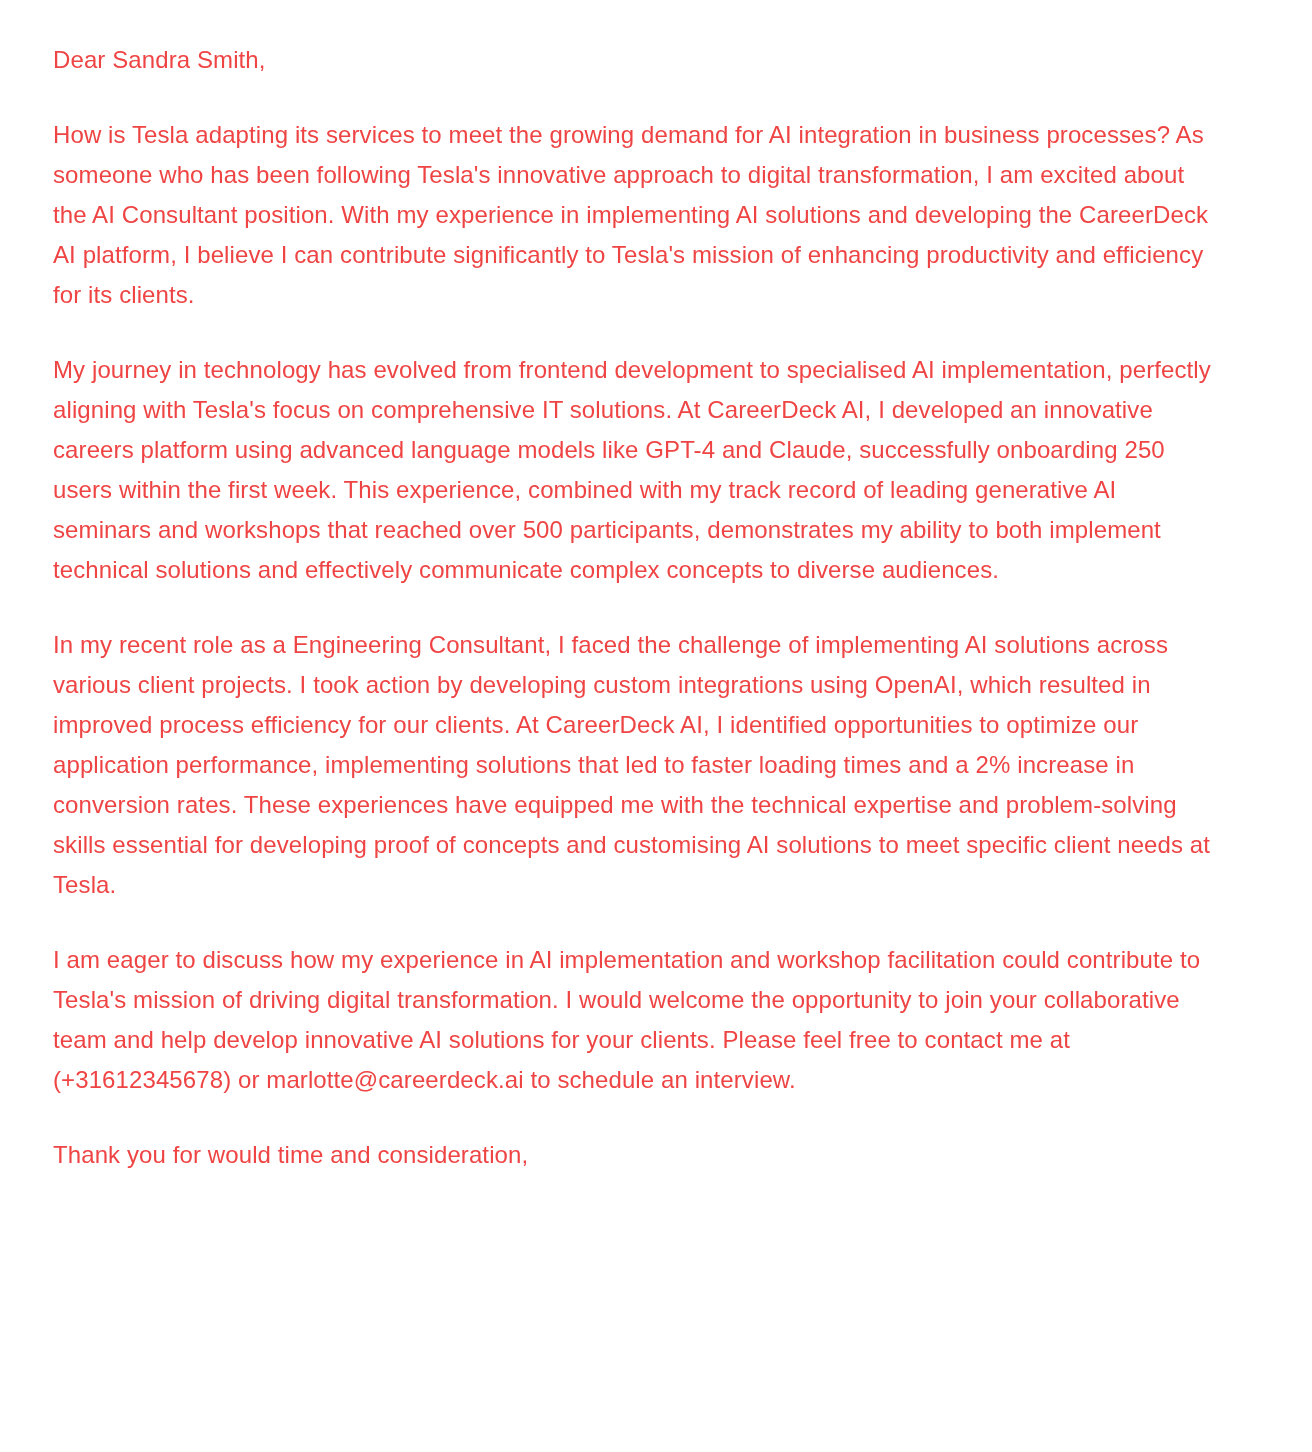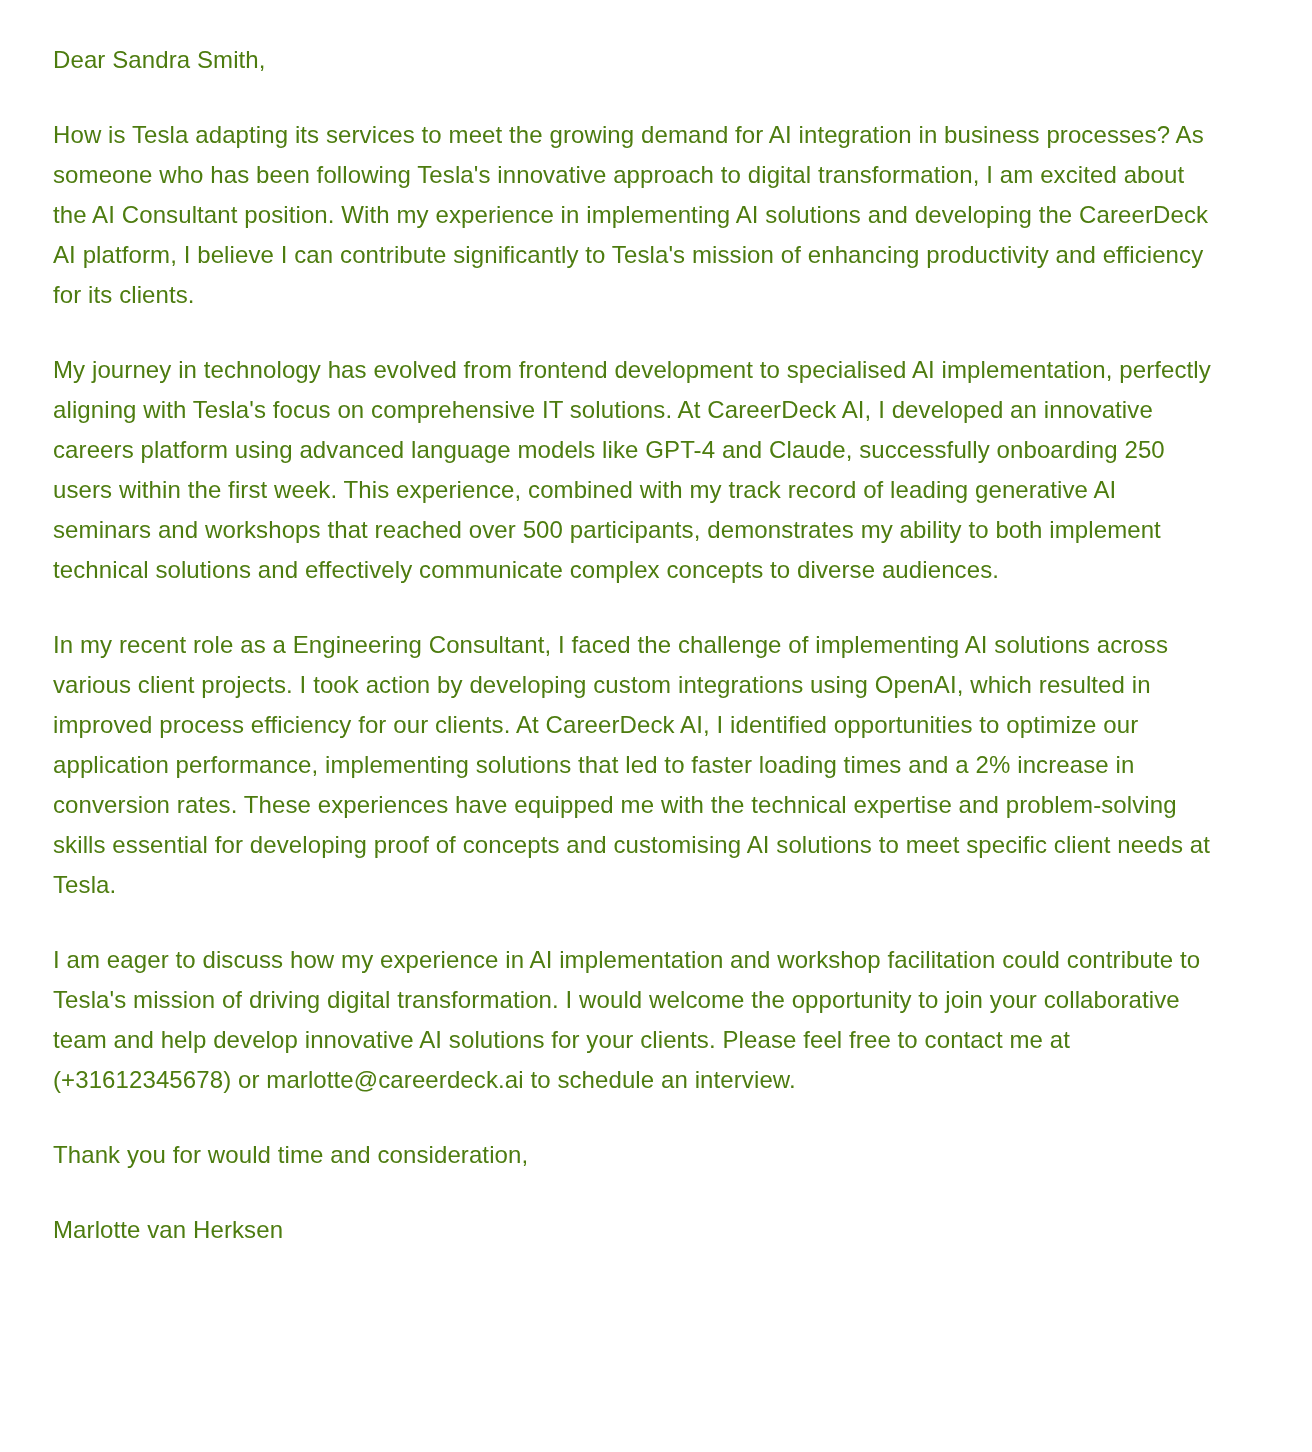--- a/index.html
+++ b/index.html
@@ -16,21 +16,21 @@
   .letter {
     box-sizing: border-box;
     width: 1312px;
     padding: 40px 55px 20px 53px;
     background: #ffffff;
   }
   .letter p {
     margin: 0 4px 35px 0;
     font-size: 24px;
     line-height: 40px;
-    color: #4d7c0f;
+    color: #ef4444;
     letter-spacing: 0.1px;
     font-weight: 400;
     max-width: 1165px;
     white-space: pre-wrap;
   }
   .letter p:last-child {
     margin-bottom: 0;
   }
   .salutation {
     
@@ -52,15 +52,14 @@
   <p class="paragraph">How is Tesla adapting its services to meet the growing demand for AI integration in business processes? As someone who has been following Tesla's innovative approach to digital transformation, I am excited about the AI Consultant position. With my experience in implementing AI solutions and developing the CareerDeck AI platform, I believe I can contribute significantly to Tesla's mission of enhancing productivity and efficiency for its clients.</p>
 
   <p class="paragraph">My journey in technology has evolved from frontend development to specialised AI implementation, perfectly aligning with Tesla's focus on comprehensive IT solutions. At CareerDeck AI, I developed an innovative careers platform using advanced language models like GPT-4 and Claude, successfully onboarding 250 users within the first week. This experience, combined with my track record of leading generative AI seminars and workshops that reached over 500 participants, demonstrates my ability to both implement technical solutions and effectively communicate complex concepts to diverse audiences.</p>
 
   <p class="paragraph">In my recent role as a Engineering Consultant, I faced the challenge of implementing AI solutions across various client projects. I took action by developing custom integrations using OpenAI, which resulted in improved process efficiency for our clients. At CareerDeck AI, I identified opportunities to optimize our application performance, implementing solutions that led to faster loading times and a 2% increase in conversion rates. These experiences have equipped me with the technical expertise and problem-solving skills essential for developing proof of concepts and customising AI solutions to meet specific client needs at Tesla.</p>
 
   <p class="paragraph">I am eager to discuss how my experience in AI implementation and workshop facilitation could contribute to Tesla's mission of driving digital transformation. I would welcome the opportunity to join your collaborative team and help develop innovative AI solutions for your clients. Please feel free to contact me at (+31612345678) or marlotte@careerdeck.ai to schedule an interview.</p>
 
   <p class="signoff">Thank you for would time and consideration,</p>
 
-  <p class="signature">Marlotte van Herksen</p>
 
 </div>
 
 </body></html>

